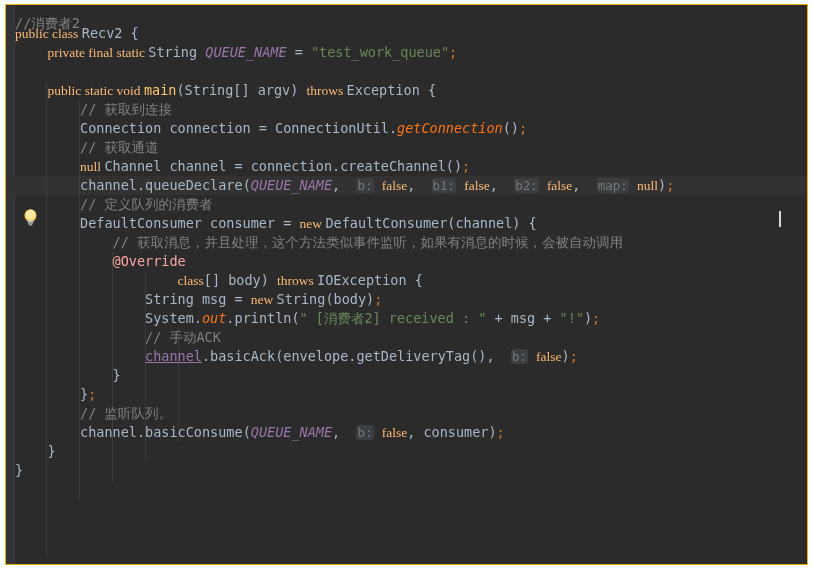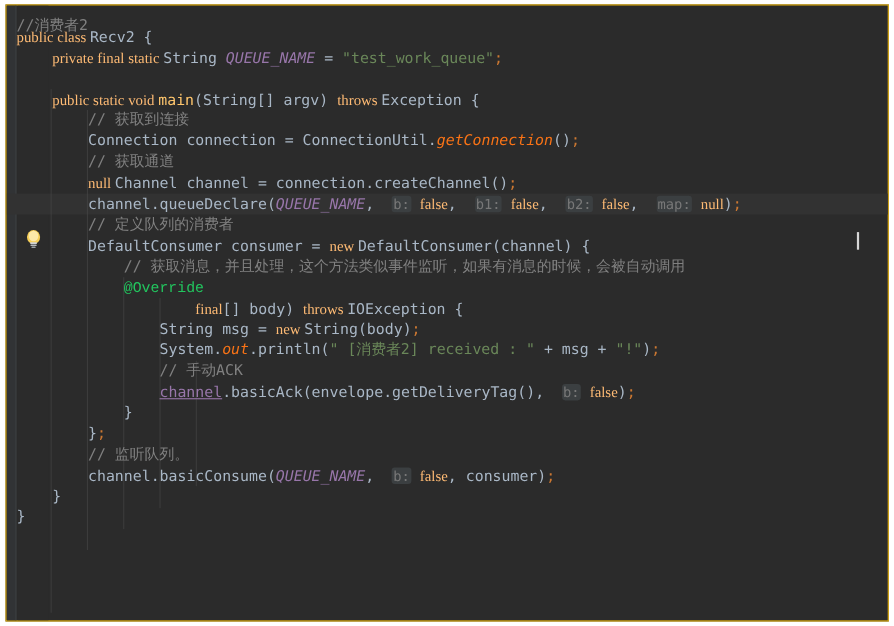--- a/index.html
+++ b/index.html
@@ -90,21 +90,21 @@
   }
   
   .kw   { color: #fdba74; font-family: Liberation Serif, serif; }          
   .cmt  { color: #808080; }          
   .str  { color: #6a8759; }
   .cls  { color: #a9b7c6; }          
   .fld  { color: #9876aa; font-style: italic; }  
   .fld2 { color: #9876aa; text-decoration: underline; } 
   .mth  { color: #ffc66d; }          
   .smth { color: #f97316; font-style: italic; }  
-  .ann  { color: #22c55e; font-family: Liberation Mono, monospace; }          
+  .ann  { color: #fca5a5; }          
   .punc { color: #a9b7c6; }
   .semi { color: #cc7832; }
   
   .hint {
     color: #787878;
     background: #3b3f41;
     border-radius: 3px;
     padding: 0 1px;
     font-size: 12.5px;
   }
@@ -159,21 +159,21 @@
 
       <div class="line"><span class="ln-text">        <span class="cmt">// 定义队列的消费者</span></span></div>
 
       <div class="line"><span class="ln-text">        <span class="cls">DefaultConsumer consumer </span><span class="punc">= </span><span class="kw">new </span><span class="cls">DefaultConsumer</span><span class="punc">(</span><span class="cls">channel</span><span class="punc">) {</span></span></div>
 
       <div class="line"><span class="ln-text">            <span class="cmt">// 获取消息，并且处理，这个方法类似事件监听，如果有消息的时候，会被自动调用</span></span></div>
 
       <div class="line"><span class="ln-text">            <span class="ann">@Override</span></span></div>
 
 
-      <div class="line"><span class="ln-text">                    <span class="kw">final</span><span class="punc">[] </span><span class="cls">body</span><span class="punc">) </span><span class="kw">throws </span><span class="cls">IOException </span><span class="punc">{</span></span></div>
+      <div class="line"><span class="ln-text">                    <span class="kw">class</span><span class="punc">[] </span><span class="cls">body</span><span class="punc">) </span><span class="kw">throws </span><span class="cls">IOException </span><span class="punc">{</span></span></div>
 
 
       <div class="line"><span class="ln-text">                <span class="cls">String msg </span><span class="punc">= </span><span class="kw">new </span><span class="cls">String</span><span class="punc">(</span><span class="cls">body</span><span class="punc">)</span><span class="semi">;</span></span></div>
 
       <div class="line"><span class="ln-text">                <span class="cls">System</span><span class="punc">.</span><span class="smth">out</span><span class="punc">.</span><span class="cls">println</span><span class="punc">(</span><span class="str">" [消费者2] received : " </span><span class="punc">+ </span><span class="cls">msg </span><span class="punc">+ </span><span class="str">"!"</span><span class="punc">)</span><span class="semi">;</span></span></div>
 
       <div class="line"><span class="ln-text">                <span class="cmt">// 手动ACK</span></span></div>
 
       <div class="line"><span class="ln-text">                <span class="fld2">channel</span><span class="punc">.</span><span class="cls">basicAck</span><span class="punc">(</span><span class="cls">envelope</span><span class="punc">.</span><span class="cls">getDeliveryTag</span><span class="punc">(), </span> <span class="hint">b:</span> <span class="kw">false</span><span class="punc">)</span><span class="semi">;</span></span></div>
 

